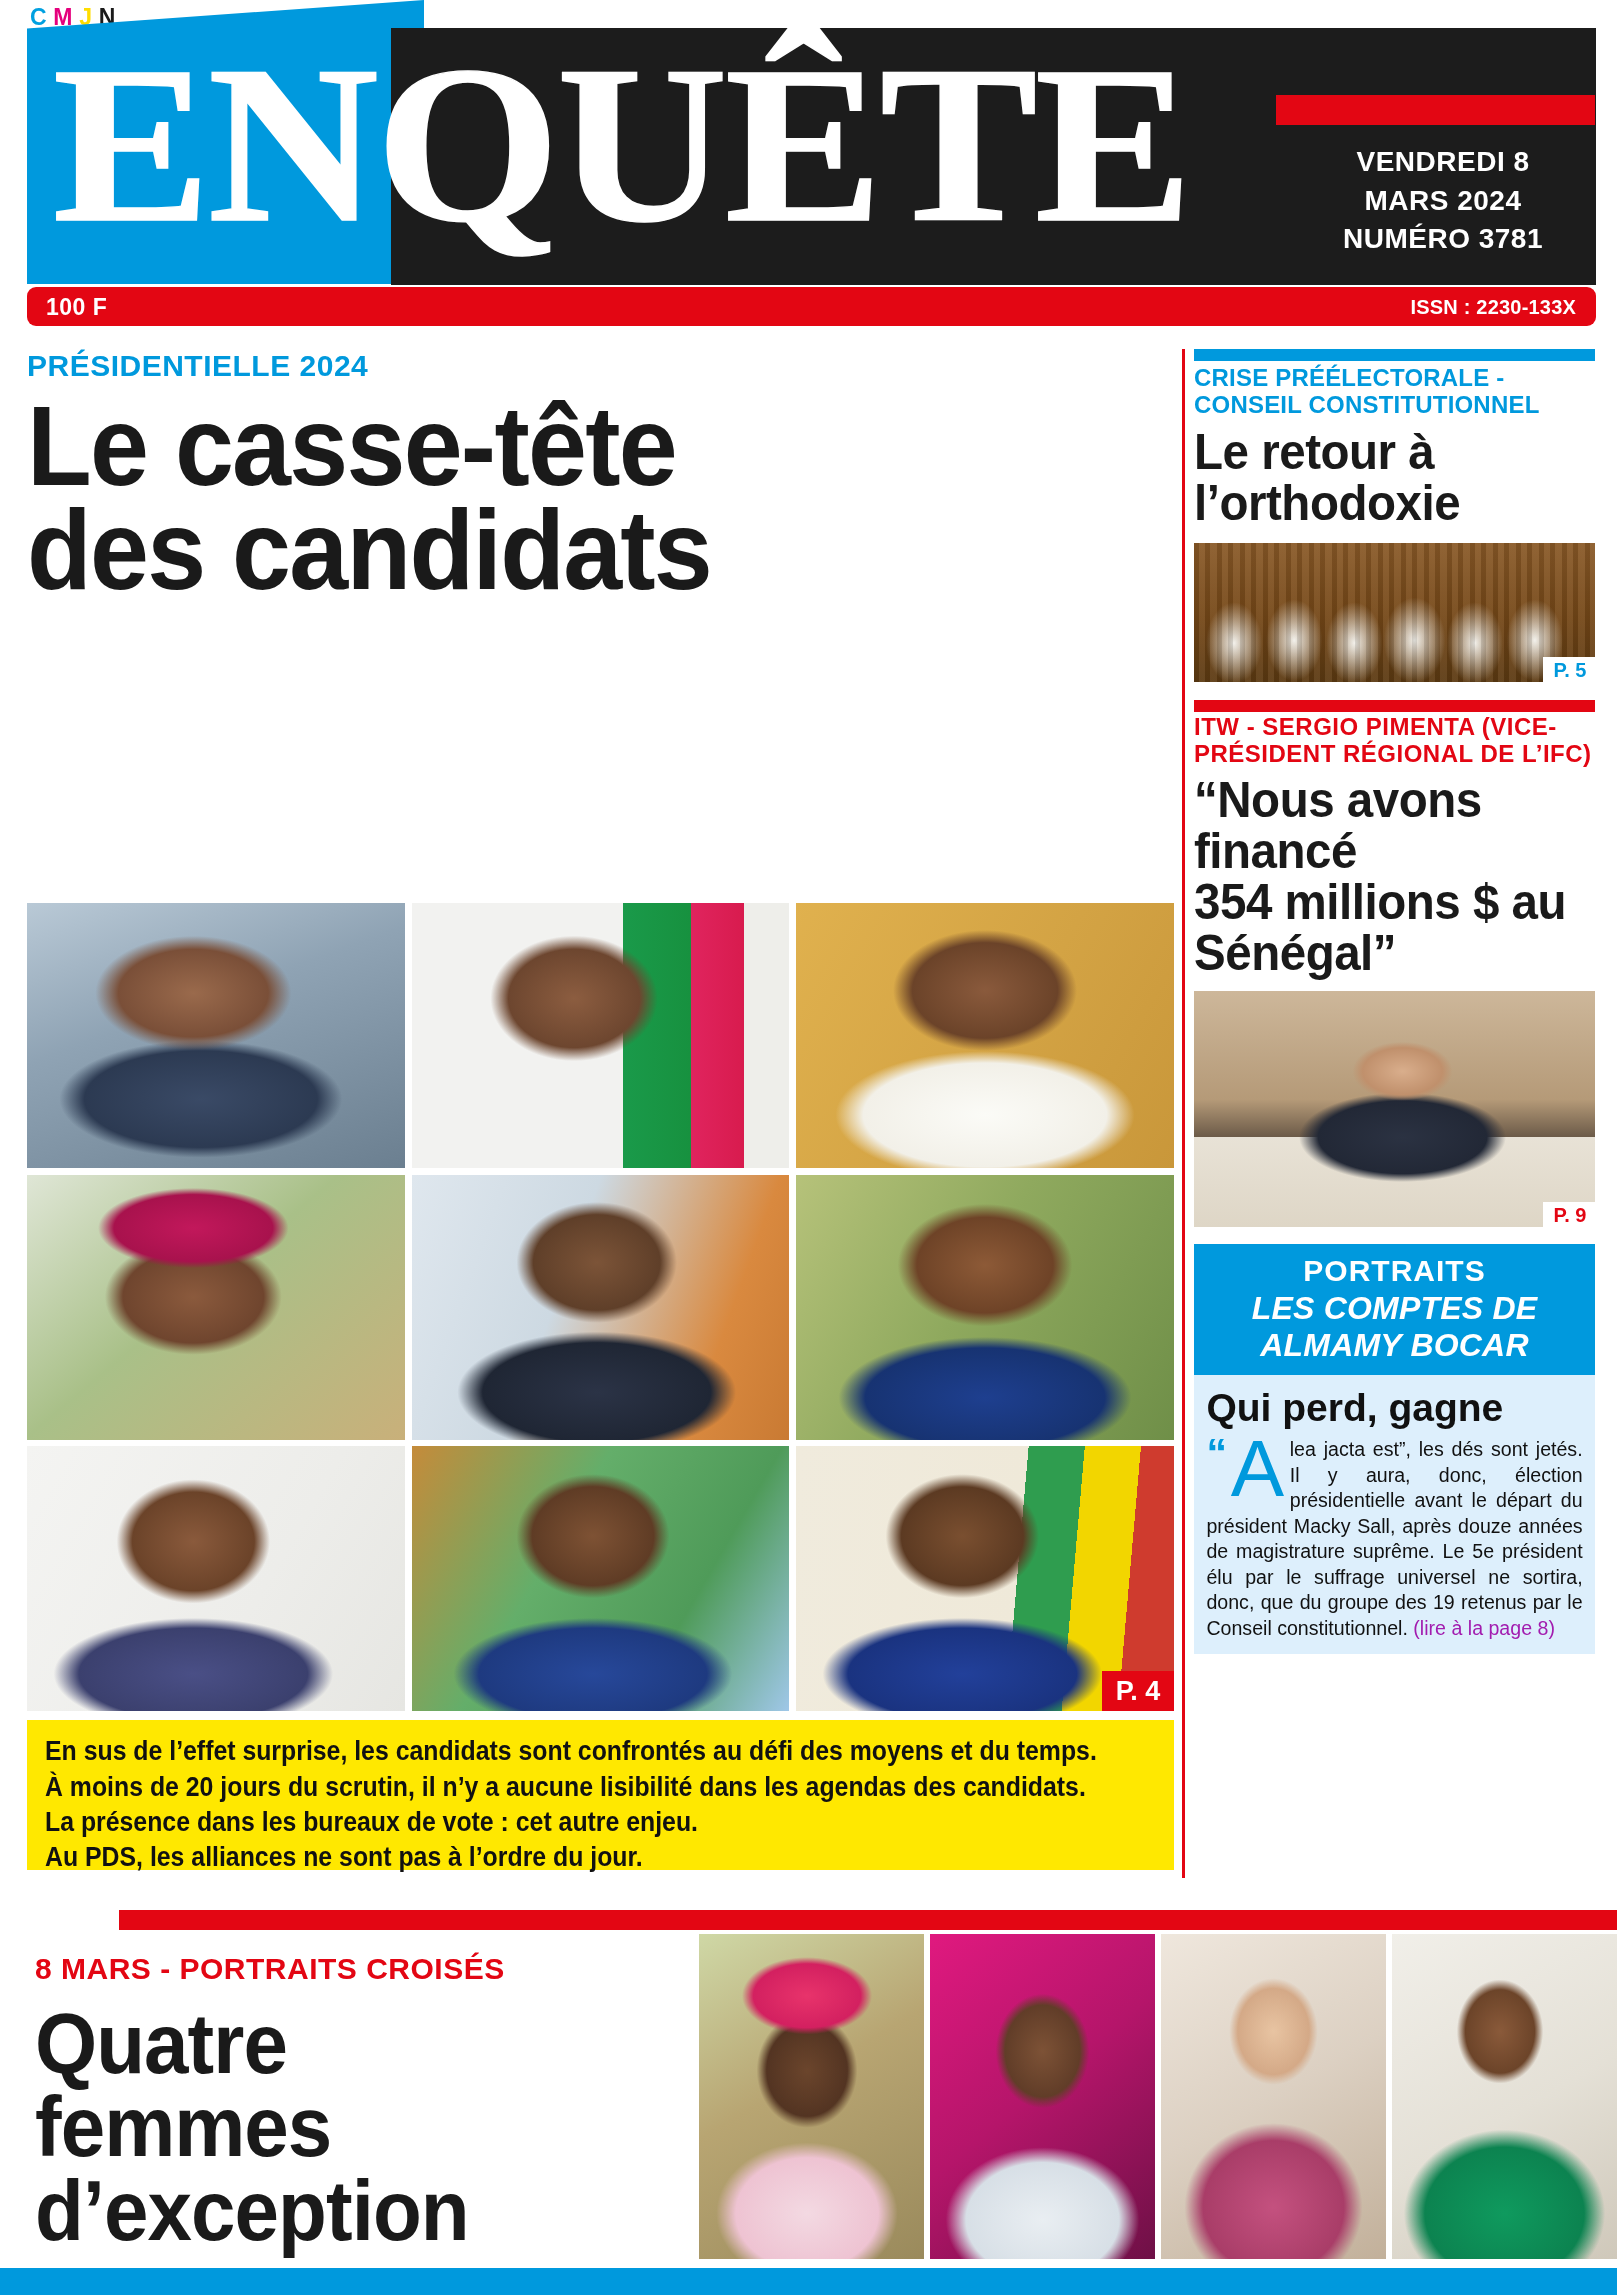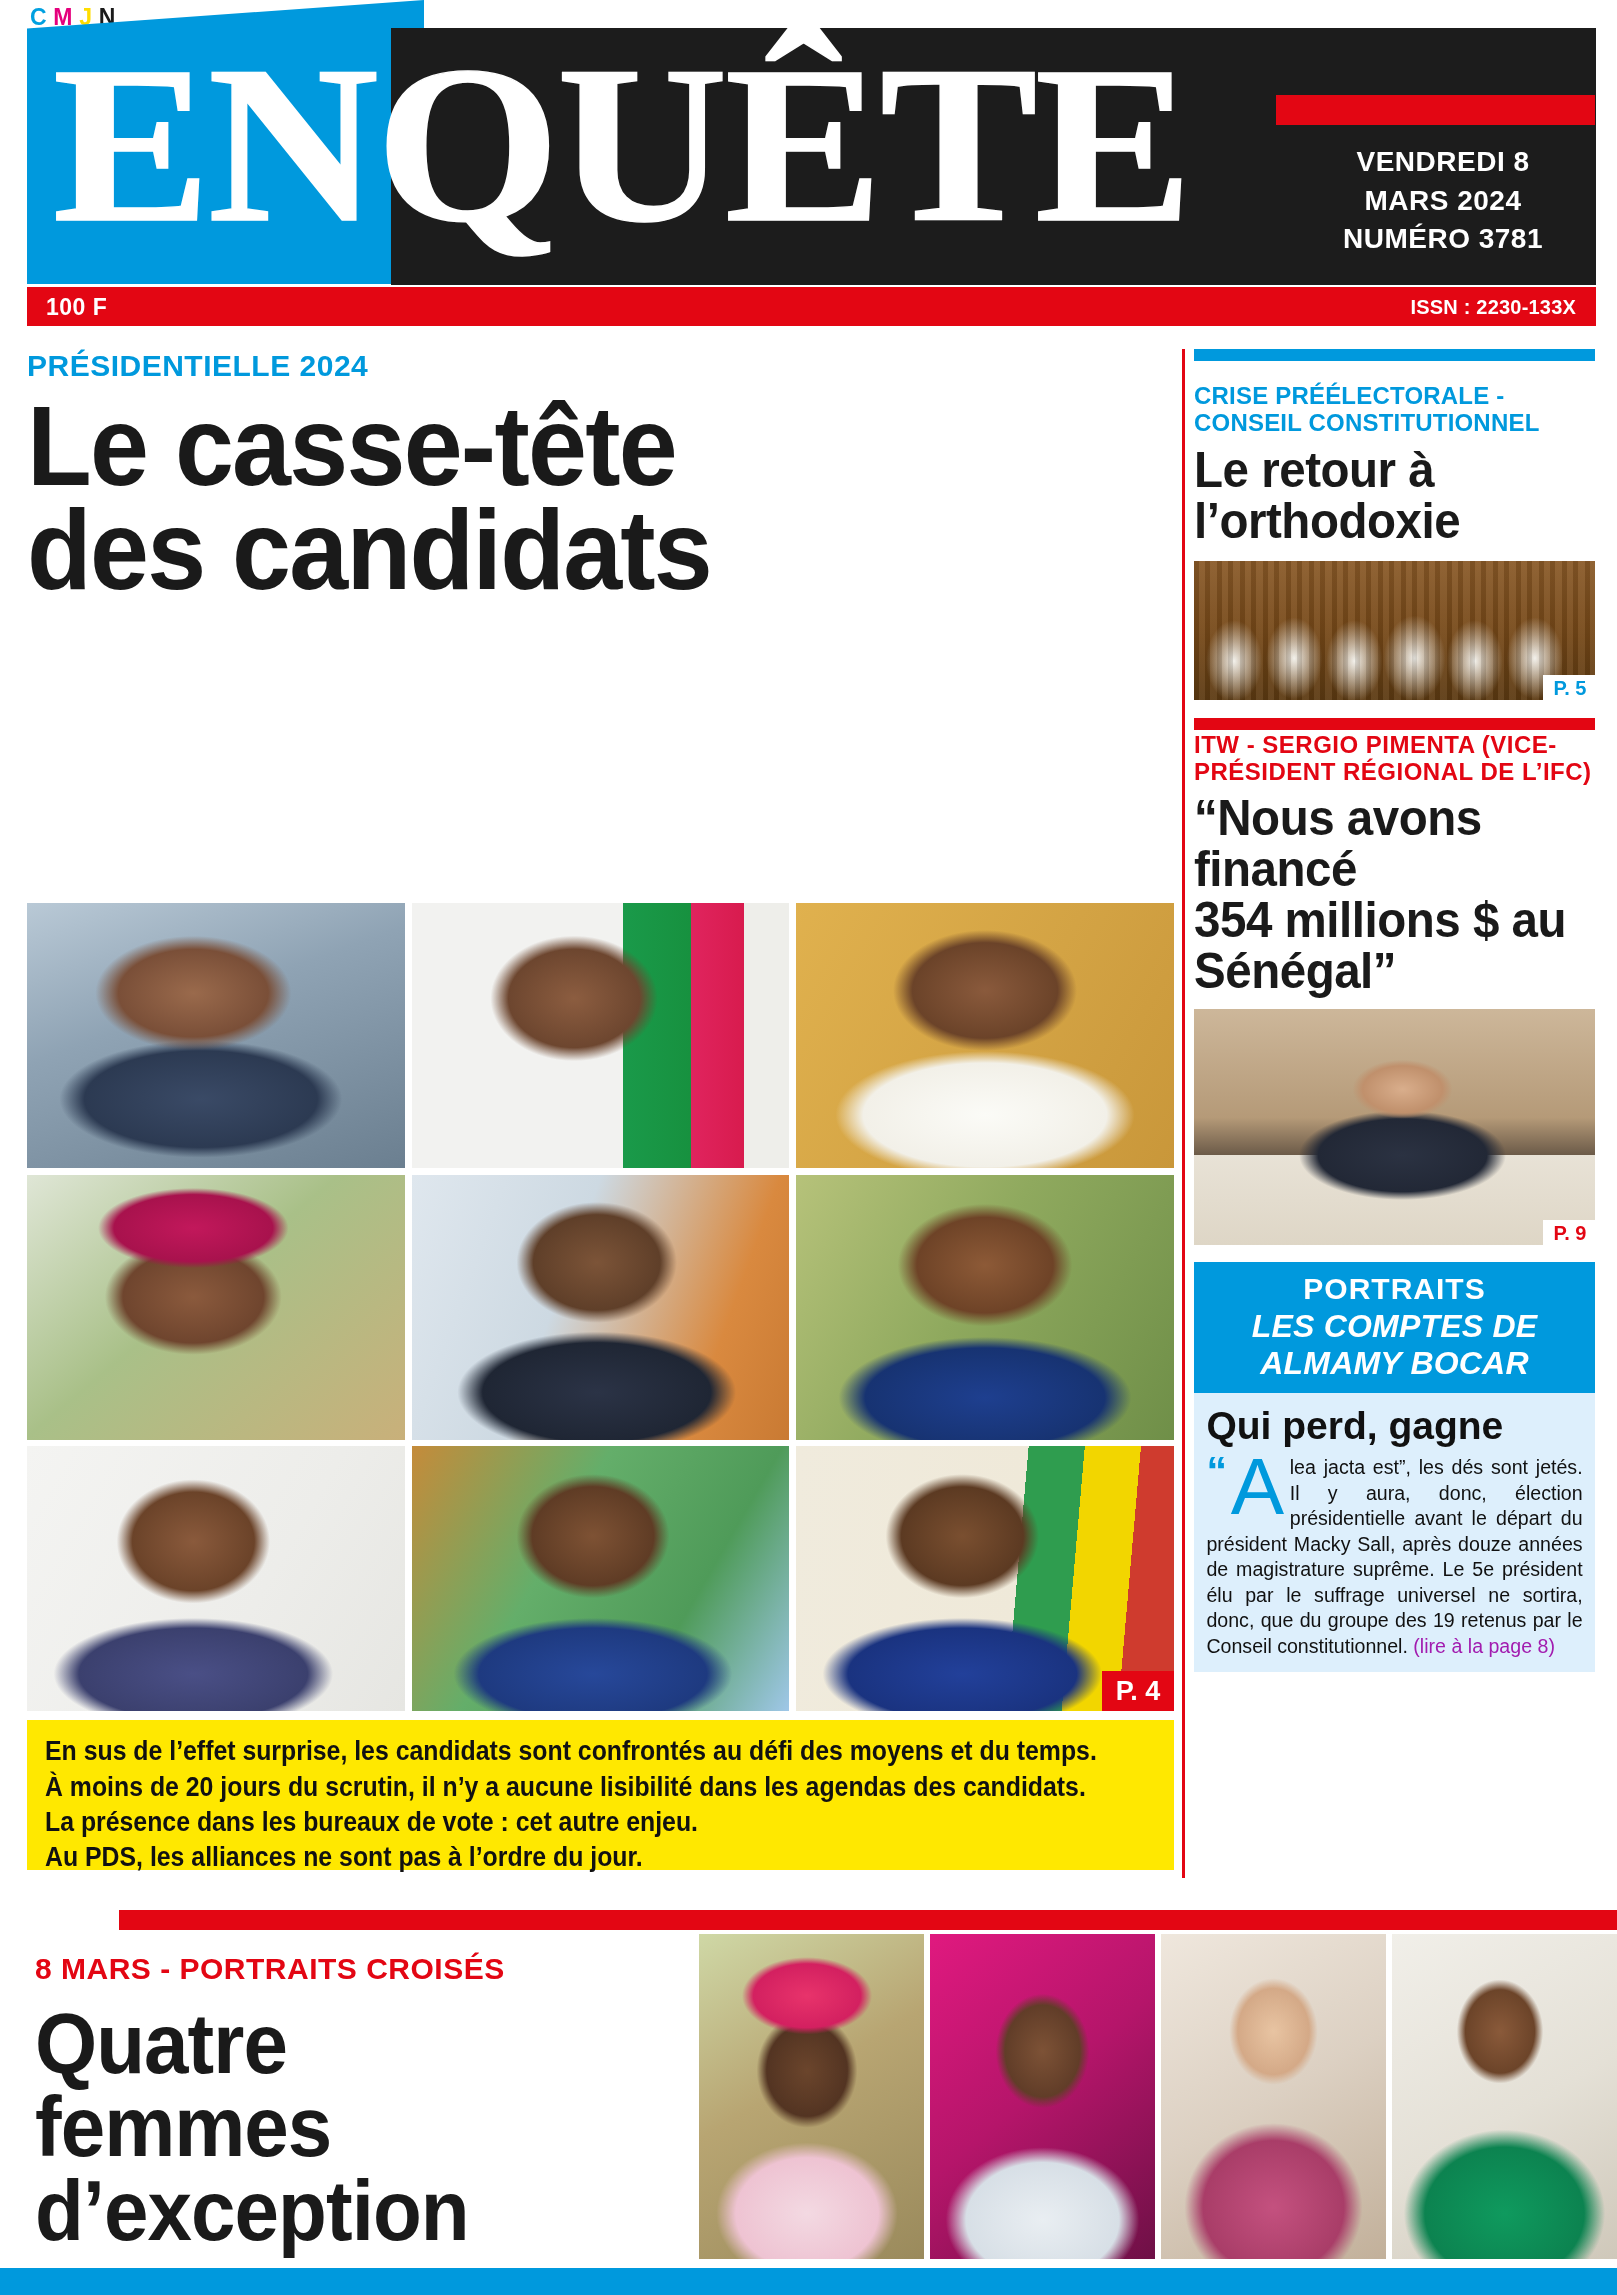--- a/index.html
+++ b/index.html
@@ -42,20 +42,21 @@
   .dateblock {
     position:absolute; left:1290px; top:143px; width:306px;
     color:#ffffff; text-align:center;
     font-family:"Liberation Sans Narrow","Liberation Sans",sans-serif;
     font-weight:700; font-size:28px; line-height:1.38; letter-spacing:0.5px;
   }
 
   .price-bar {
     position:absolute; left:27px; top:287px; width:1569px; height:39px;
     background:#e30613;
+    border-radius:9px;
   }
   .price-bar .price {
     position:absolute; left:19px; top:50%; transform:translateY(-50%);
     color:#ffffff; font-weight:700; font-size:23px; letter-spacing:0.5px;
   }
   .price-bar .issn {
     position:absolute; right:20px; top:50%; transform:translateY(-50%);
     color:#ffffff; font-weight:700; font-size:20px; letter-spacing:0.2px;
   }
 
@@ -302,21 +303,21 @@
     <p>À moins de 20 jours du scrutin, il n’y a aucune lisibilité dans les agendas des candidats.</p>
     <p>La présence dans les bureaux de vote : cet autre enjeu.</p>
     <p>Au PDS, les alliances ne sont pas à l’ordre du jour.</p>
   </div>
 </div>
 
 <div class="side-col">
 
   <div>
     <div class="blue-rule"></div>
-    <div class="kicker-blue-sm" style="margin-top:22px;">
+    <div class="kicker-blue-sm" style="margin-top:4px;">
       <div>CRISE PRÉÉLECTORALE -</div>
       <div>CONSEIL CONSTITUTIONNEL</div>
     </div>
     <div class="side-head" style="margin-top:7.6px;">
       <div>Le retour à</div>
       <div>l’orthodoxie</div>
     </div>
     <div class="side-photo" style="height:139px; margin-top:14.3px;">
       <div class="ph" style="position:absolute; inset:0; background:
         repeating-linear-gradient(90deg, rgba(0,0,0,0.10) 0 4.8px, rgba(255,255,255,0.06) 4.8px 11.5px),

